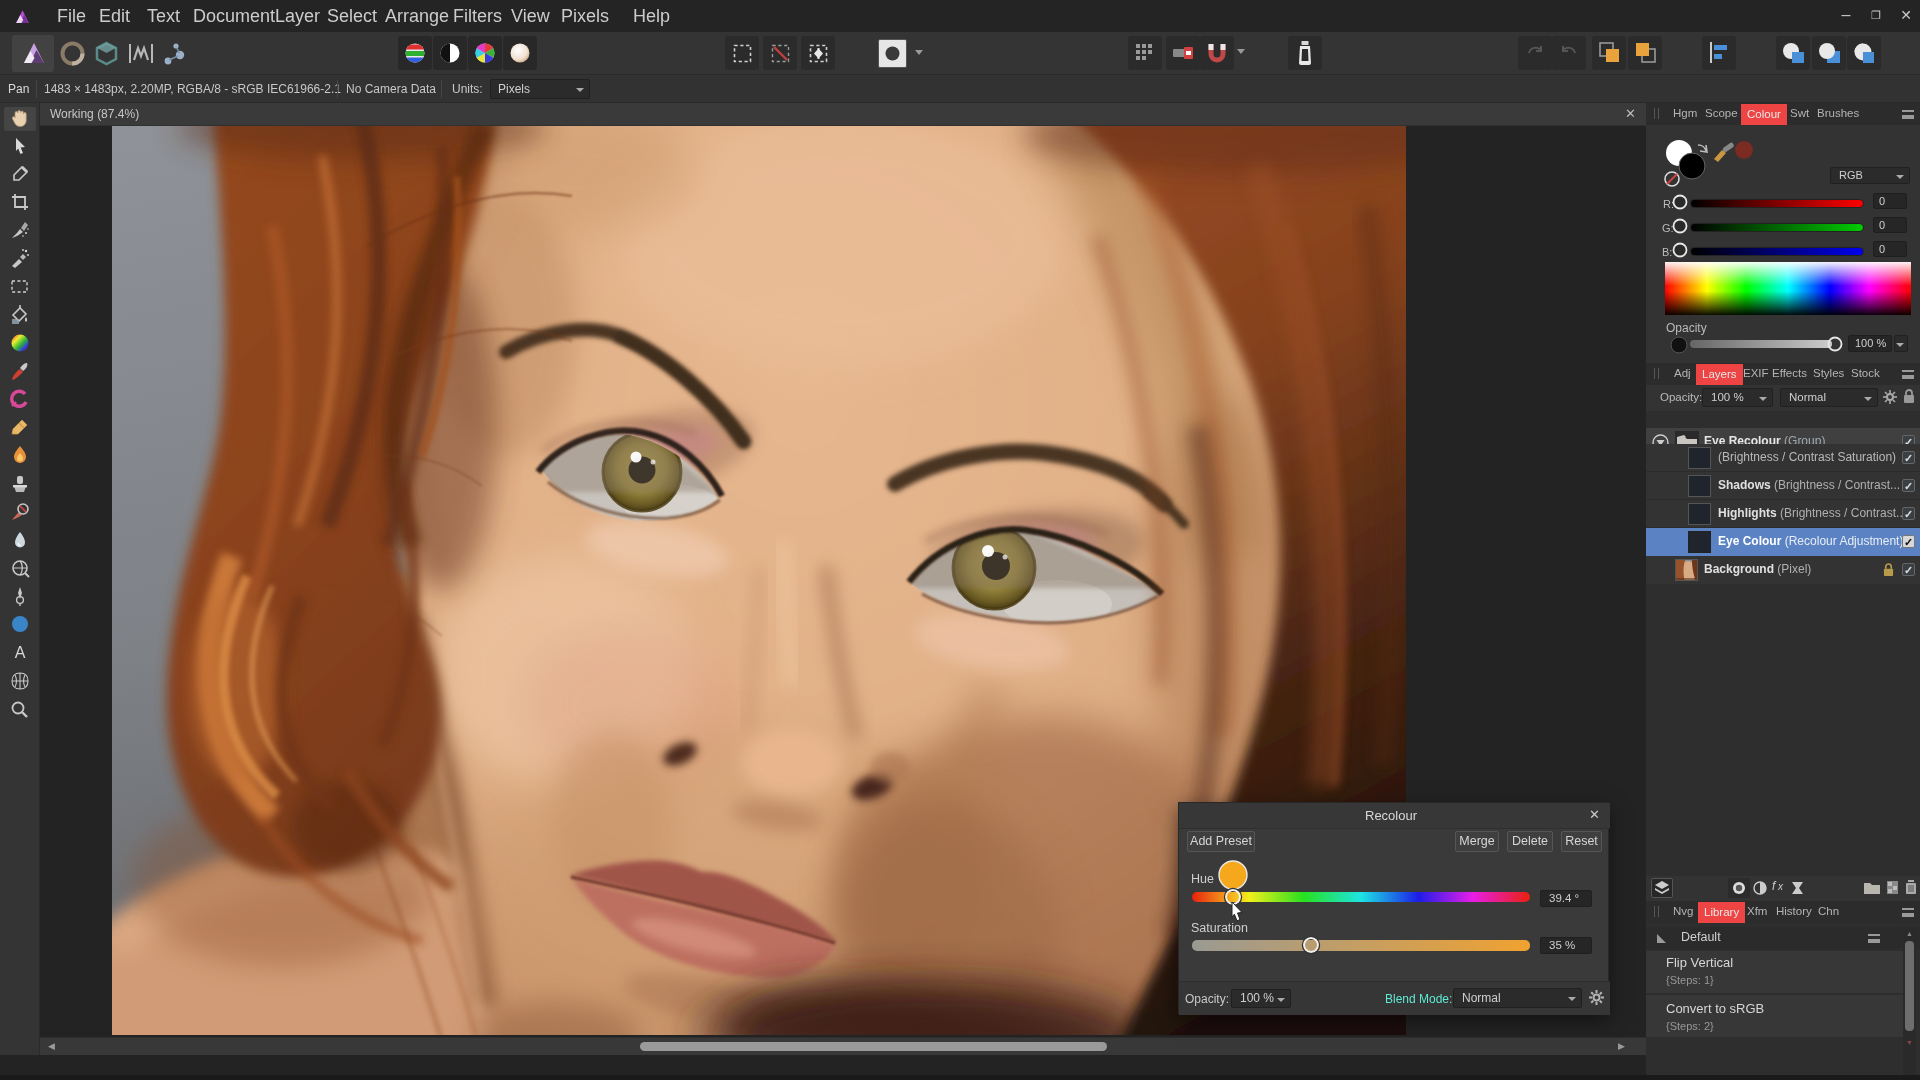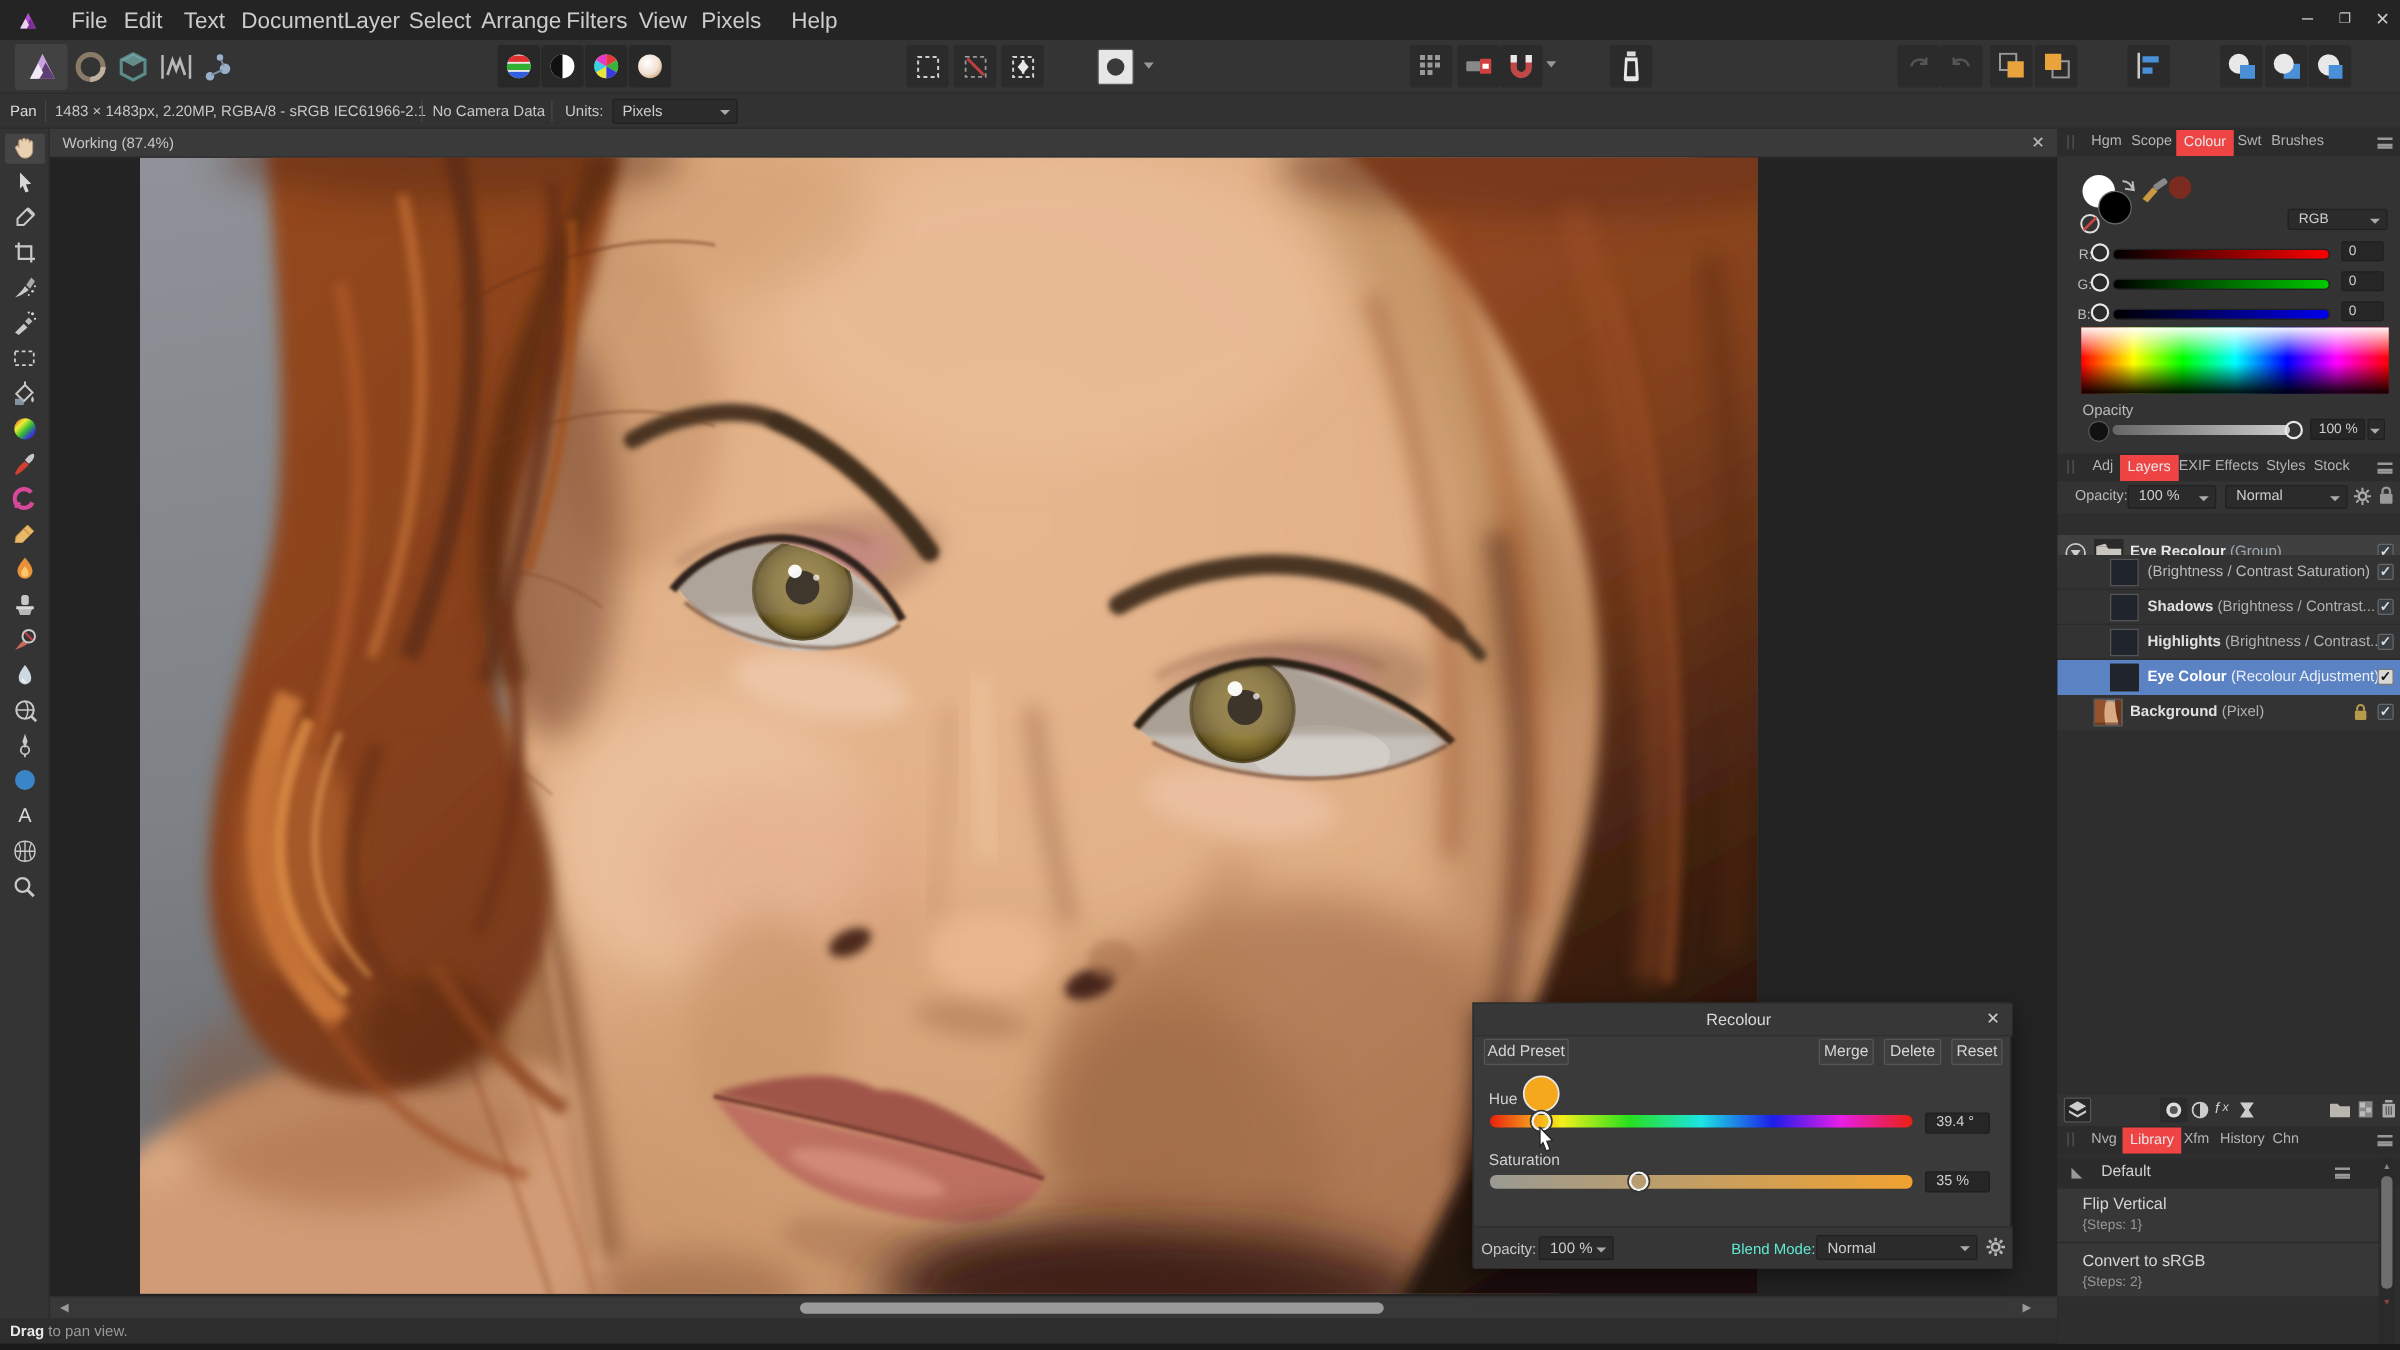--- a/index.html
+++ b/index.html
@@ -599,23 +599,20 @@
 </div>
   </div>
   <div id="vscroll" class="abs">
       <div id="vthumb"></div>
     </div>
   <div id="hscroll" class="abs">
     <span class="abs" style="left:8px;top:3px;color:#9a9a9a;font-size:9px">◀</span>
     <div id="hthumb"></div>
     <span class="abs" style="left:1578px;top:3px;color:#9a9a9a;font-size:9px">▶</span>
   </div>
-  <div id="statusbar" class="abs">
-    <span class="abs" style="left:8px;top:3px"><b style="color:#e8e8e8">Drag</b> to pan view.</span>
-  </div>
   <div id="bottomstrip" class="abs"></div>
   <div id="rightcol" class="abs">
 
 <div class="abs" style="left:0;top:0;width:274px;height:22px;background:#2c2c2c;color:#b4b4b4;font-size:12px">
   <span class="grip"></span>
   <span class="ptab" style="left:27px;font-size:11.5px">Hgm</span>
   <span class="ptab" style="left:59px;font-size:11.5px">Scope</span>
   <span class="ptab active" style="left:95px;top:1px;height:21px;font-size:11.5px;padding:0 6px">Colour</span>
   <span class="ptab" style="left:144px;font-size:11.5px">Swt</span>
   <span class="ptab" style="left:171px;font-size:11.5px">Brushes</span>

